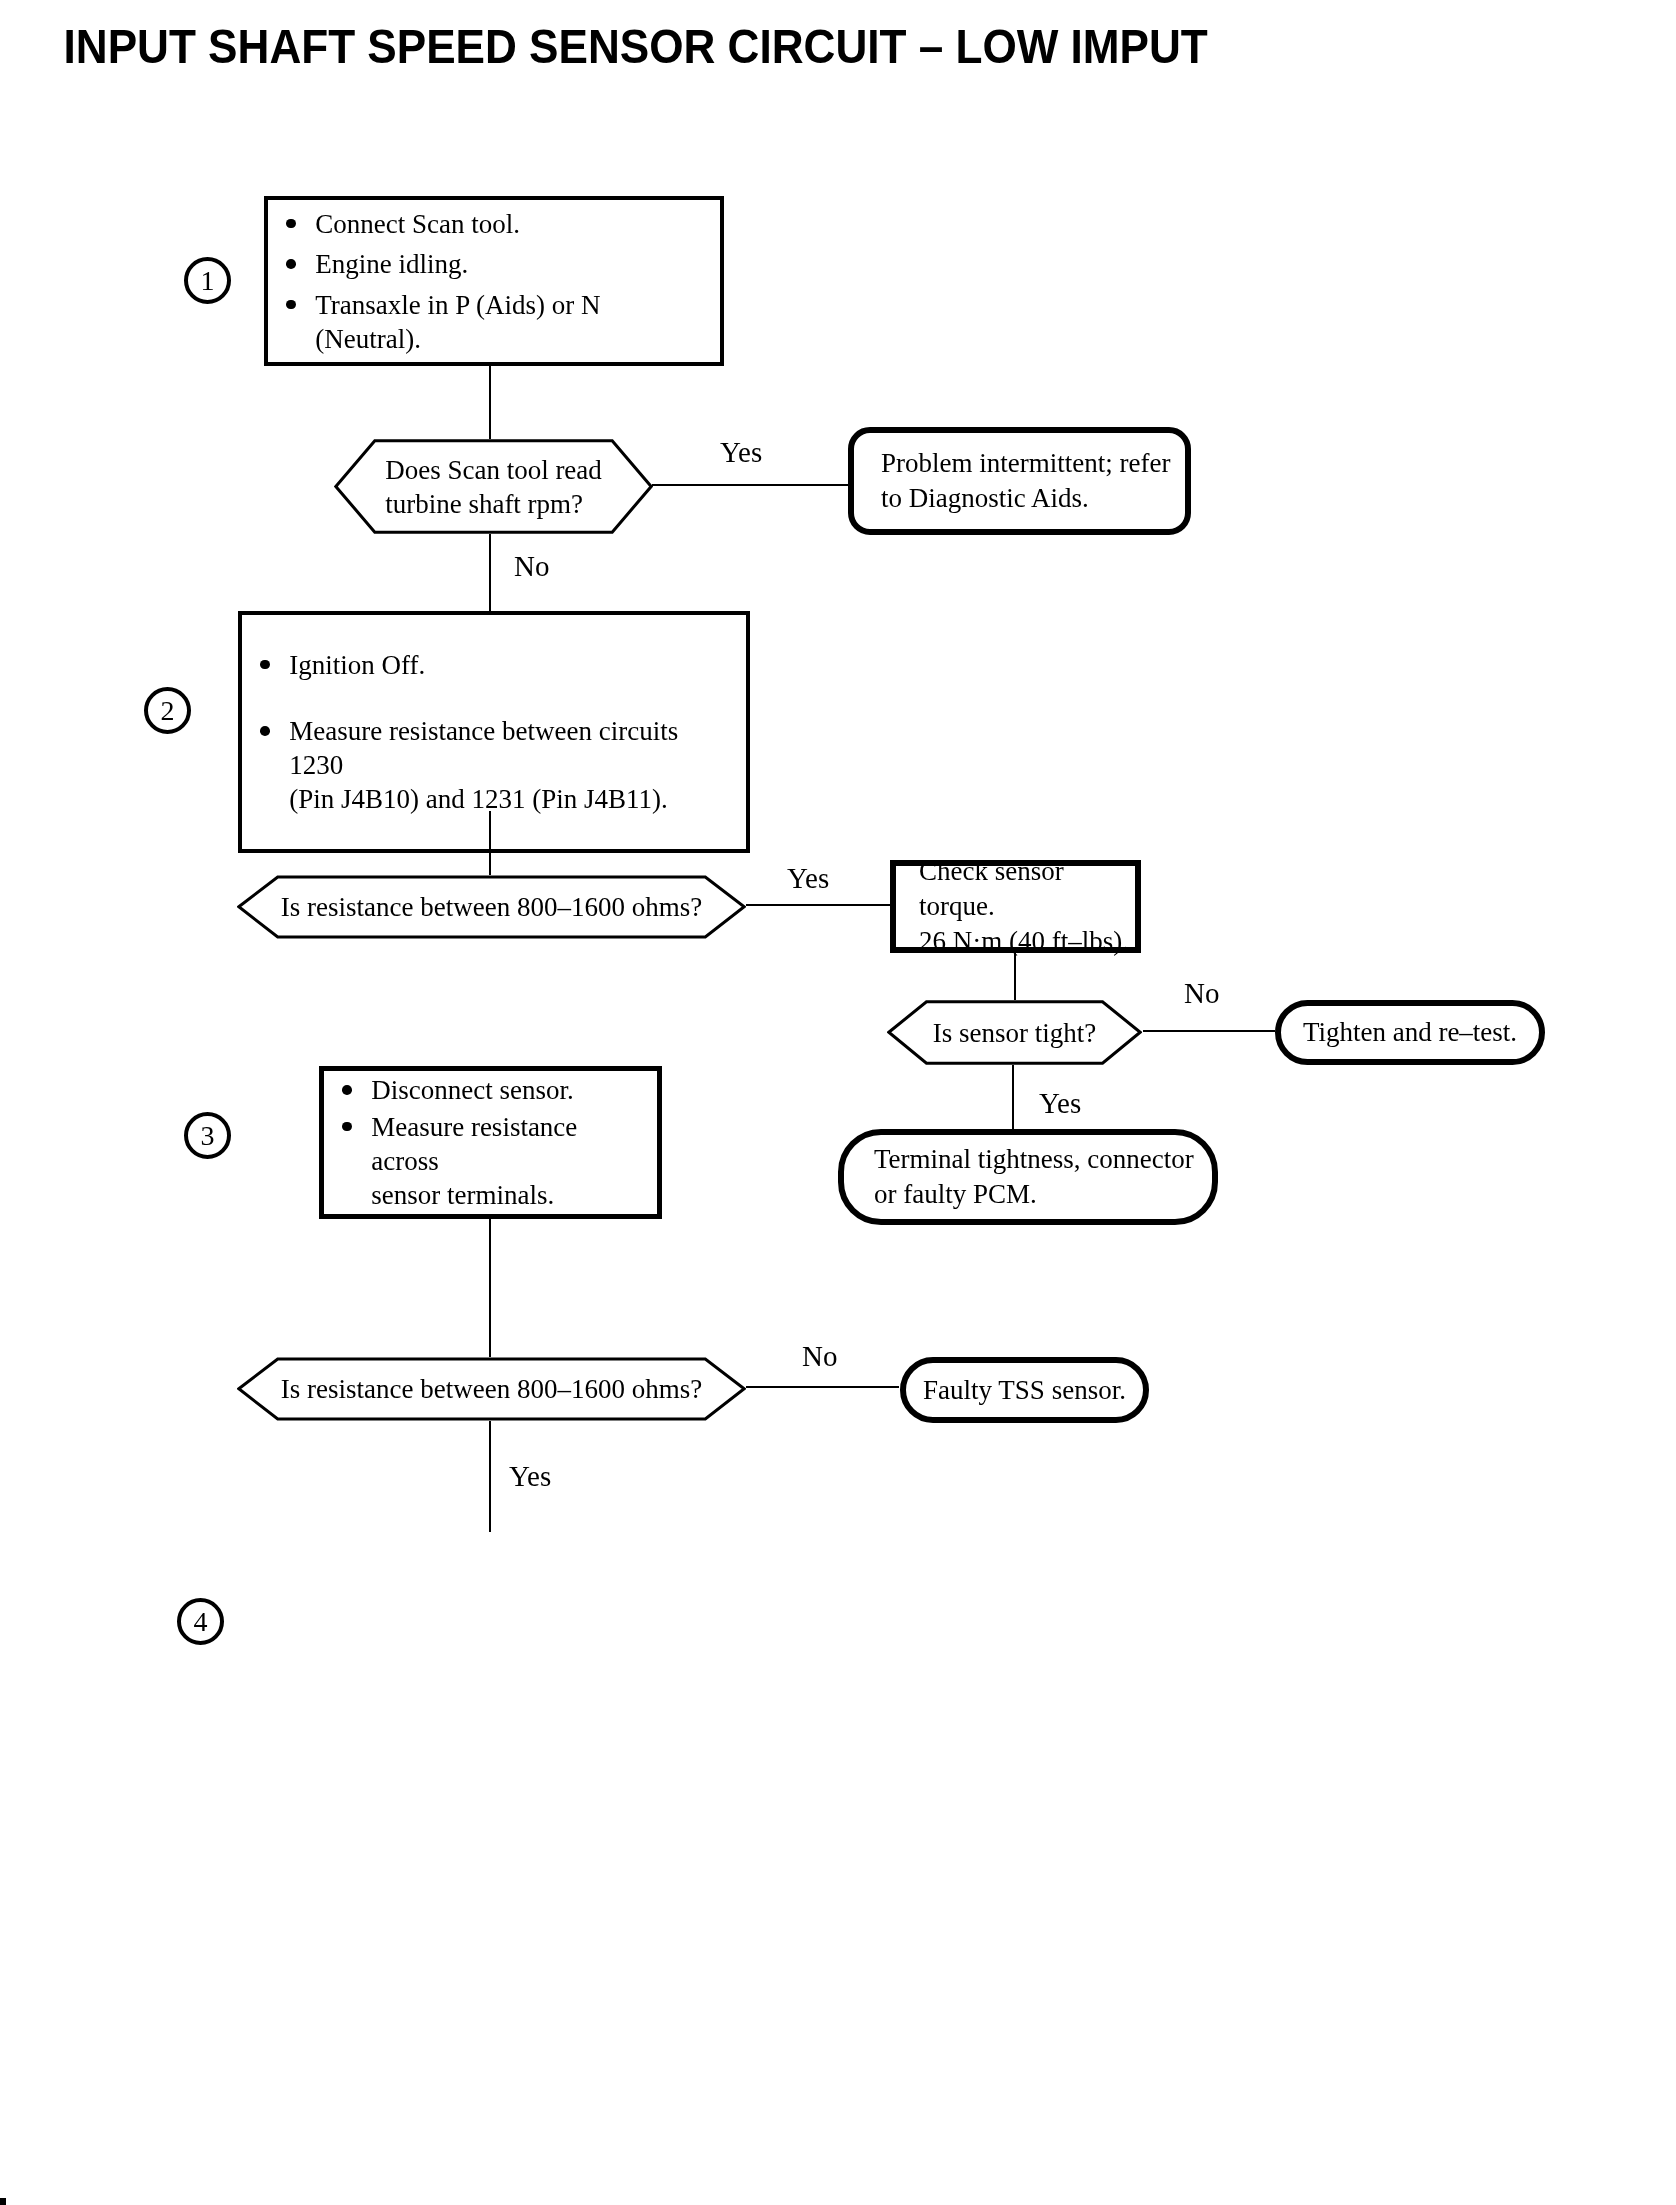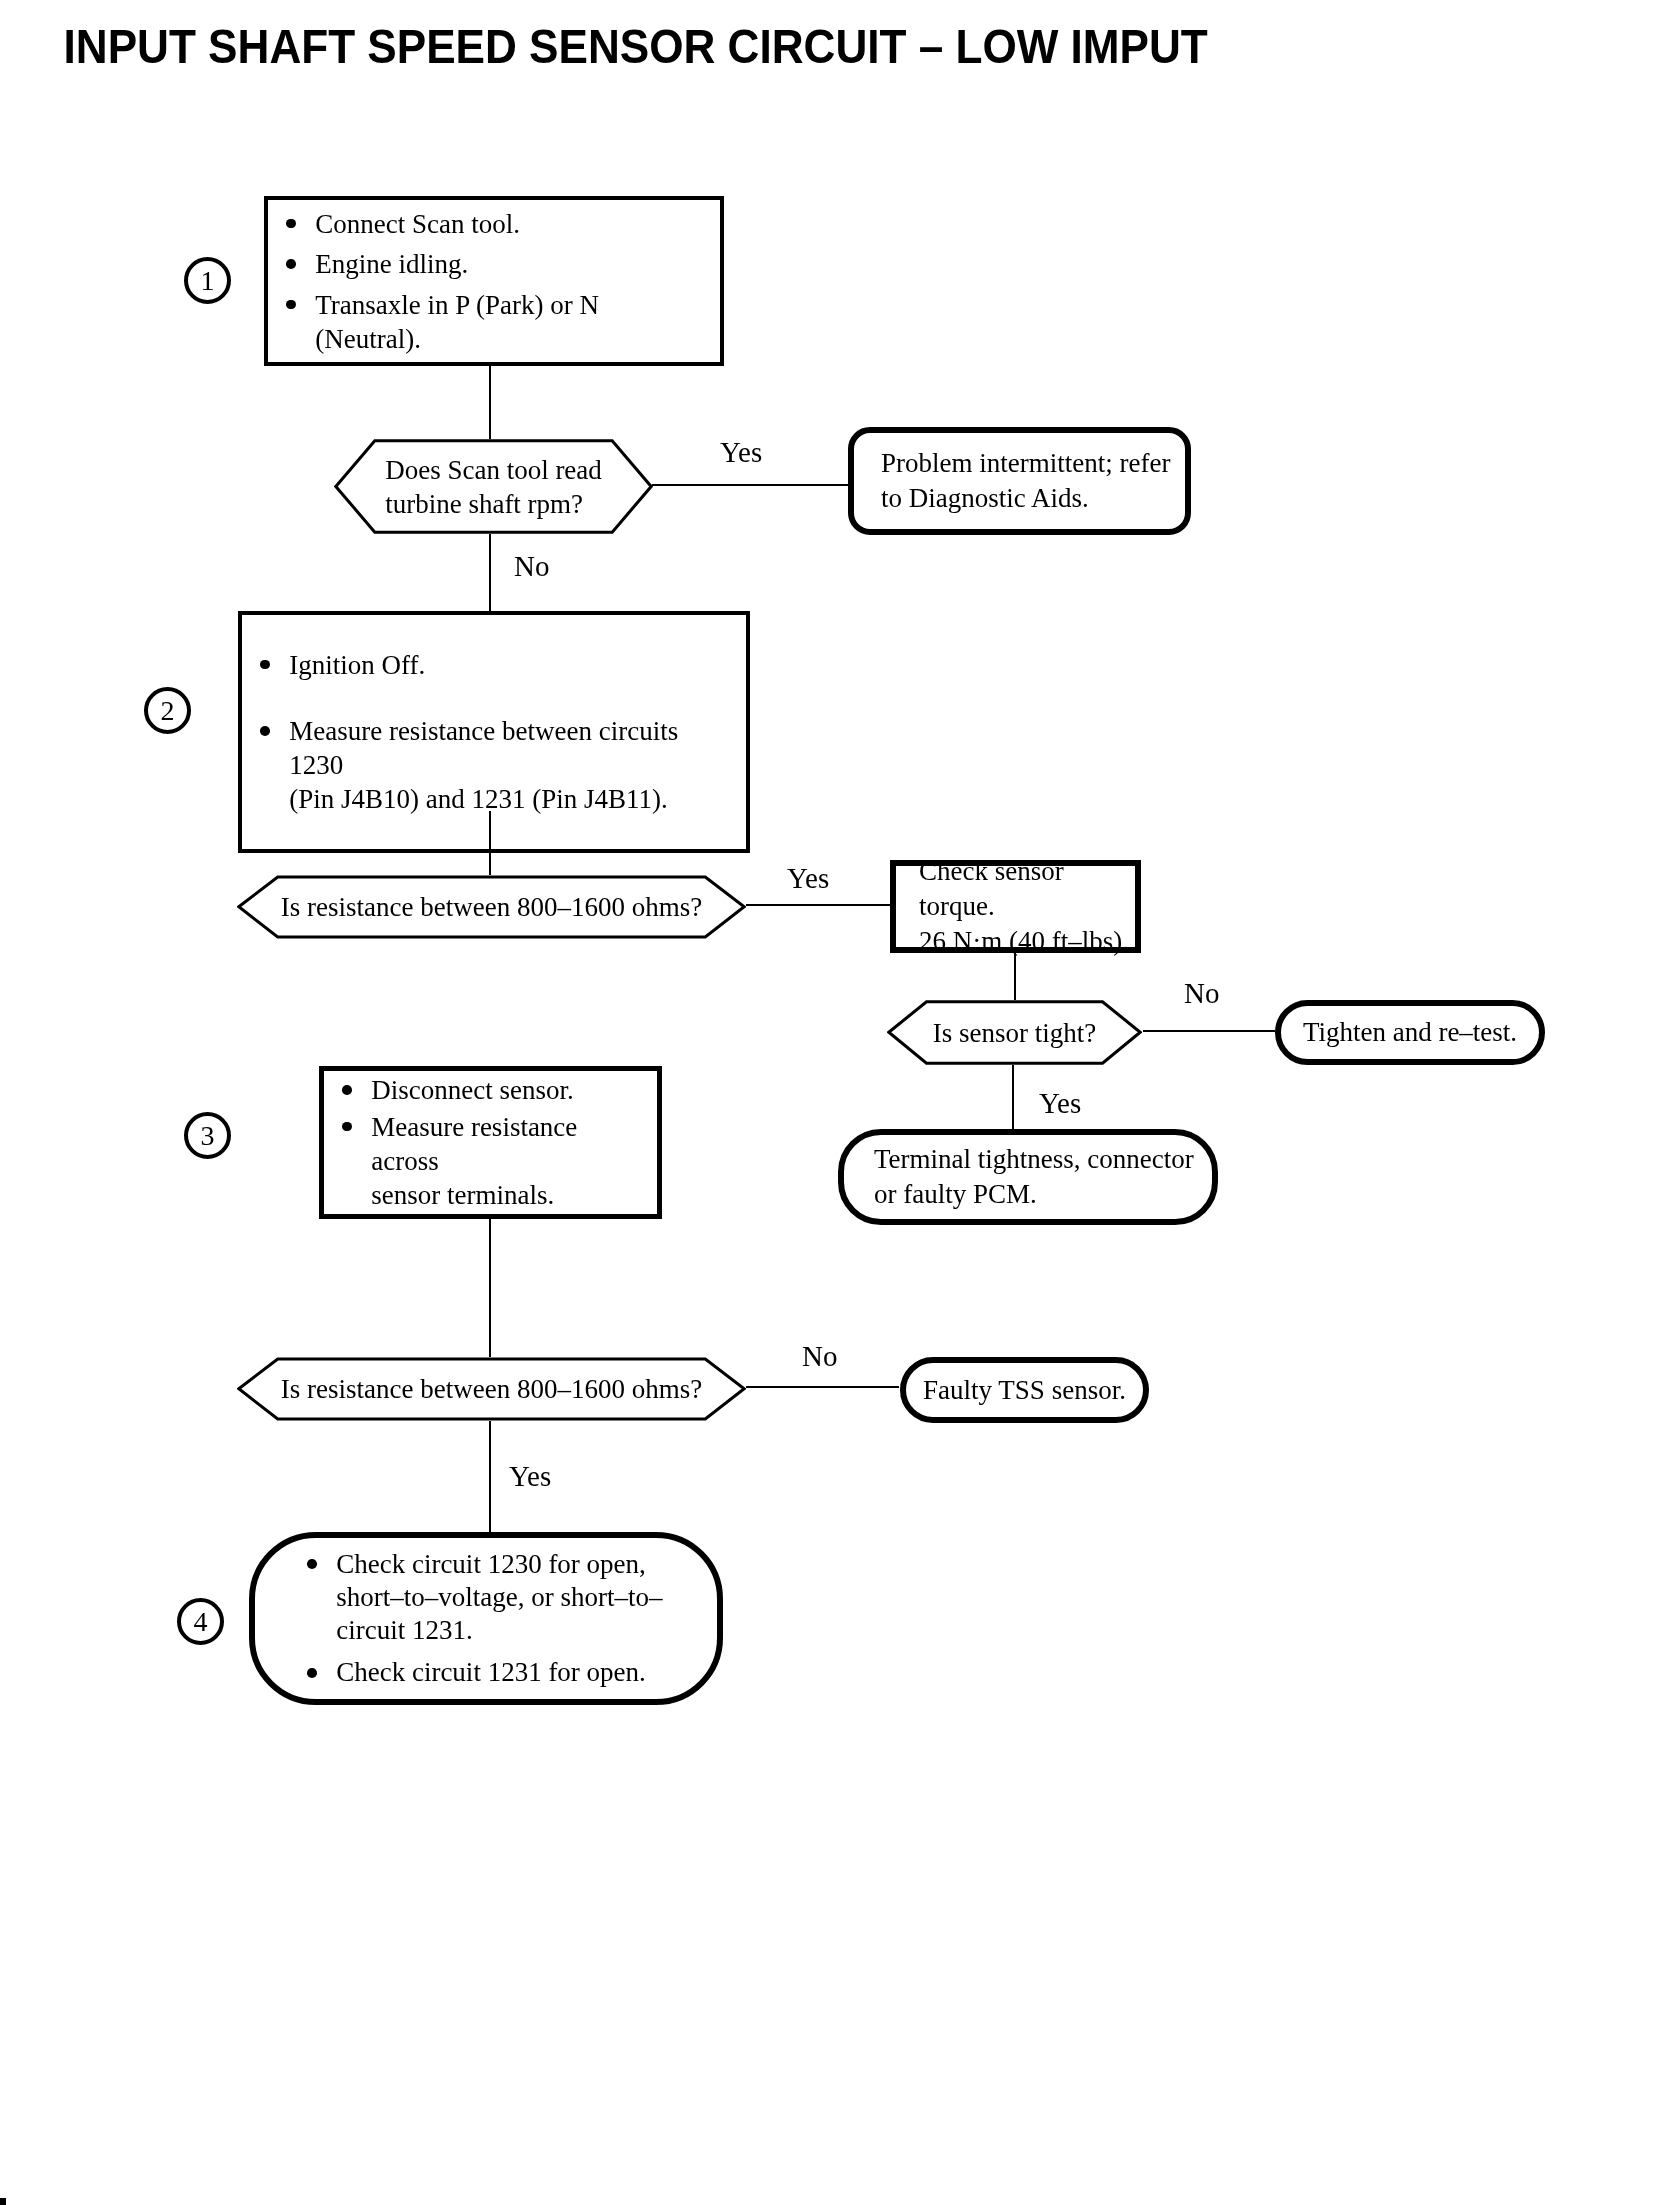--- a/index.html
+++ b/index.html
@@ -53,21 +53,21 @@
       <li>
           <span class="dot"></span>
         <span>Connect Scan tool.</span>
         </li>
       <li>
           <span class="dot"></span>
         <span>Engine idling.</span>
         </li>
       <li>
           <span class="dot"></span>
-        <span>Transaxle in P (Park) or N (Neutral).</span>
+        <span>Transaxle in P (Aids) or N (Neutral).</span>
         </li>
     </ul>
   </div>
 
   <div class="conn" style="left:489px;top:366px;width:2.4px;height:73px;"></div>
 
   <div class="hexwrap" style="left:334px;top:439px;width:319px;height:95px;">
     <svg width="319" height="95" viewBox="0 0 524 156">
       <polygon points="3,78 67,3 457,3 521,78 457,153 67,153" fill="#ffffff" stroke="#000000" stroke-width="5"></polygon>
     </svg>
@@ -195,33 +195,17 @@
       <span>Faulty TSS sensor.</span>
     </div>
   </div>
 
   <div class="conn" style="left:489px;top:1421px;width:2.4px;height:111px;"></div>
   <div class="lbl" style="left:509px;top:1460px;">Yes</div>
 
   <div class="stepcircle" style="left:177px;top:1598px;">
     <span>4</span>
   </div>
-  <div class="node pill-big" style="left:249px;top:1532px;width:474px;height:173px;">
-    <ul class="bullets" style="padding-left:52px;">
-      <li style="line-height:33px;">
-          <span class="dot" style="top:11.5px;"></span>
-        <span>
-          <span class="bl">Check circuit 1230 for open,</span>
-          <span class="bl">short–to–voltage, or short–to–</span>
-          <span class="bl">circuit 1231.</span>
-        </span>
-        </li>
-      <li style="line-height:33px;">
-          <span class="dot" style="top:11.5px;"></span>
-        <span>Check circuit 1231 for open.</span>
-        </li>
-    </ul>
-  </div>
 
   <div class="corner-mark" style="left:0px;top:2198px;width:6px;height:7.3px;"></div>
 
 </div>
 
 
 </body></html>

